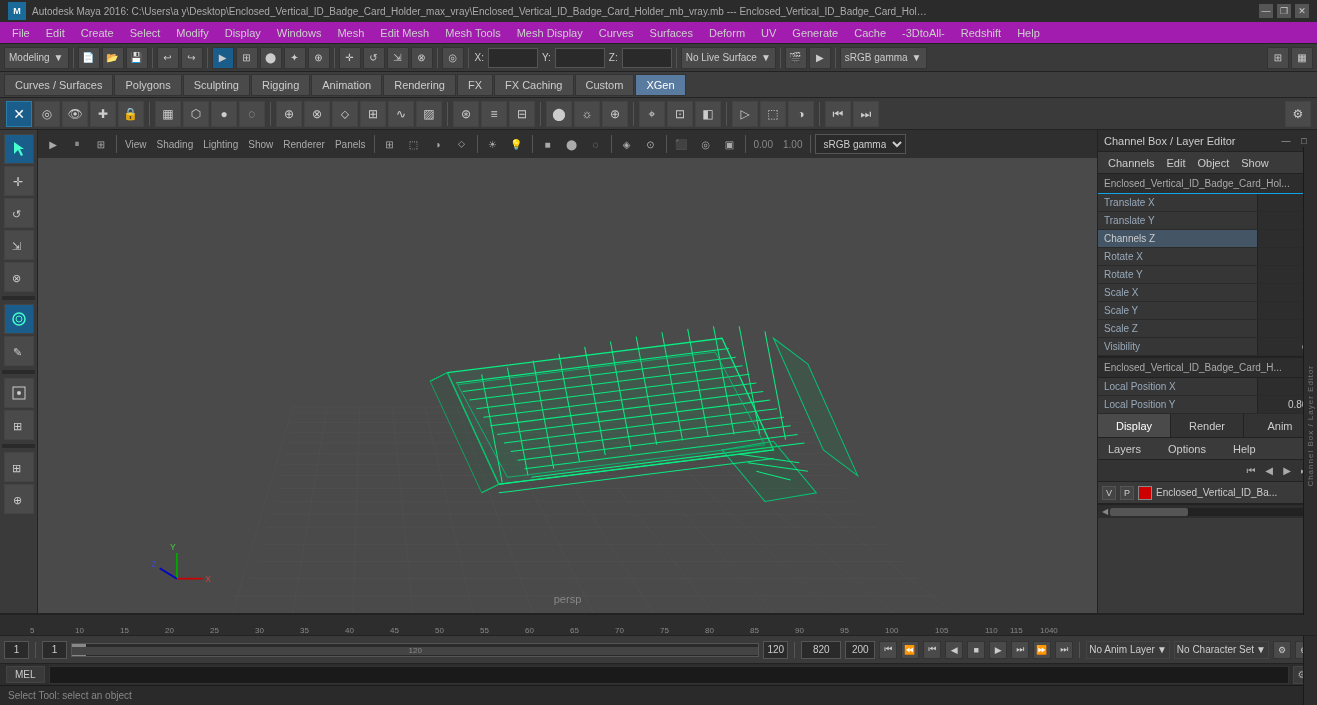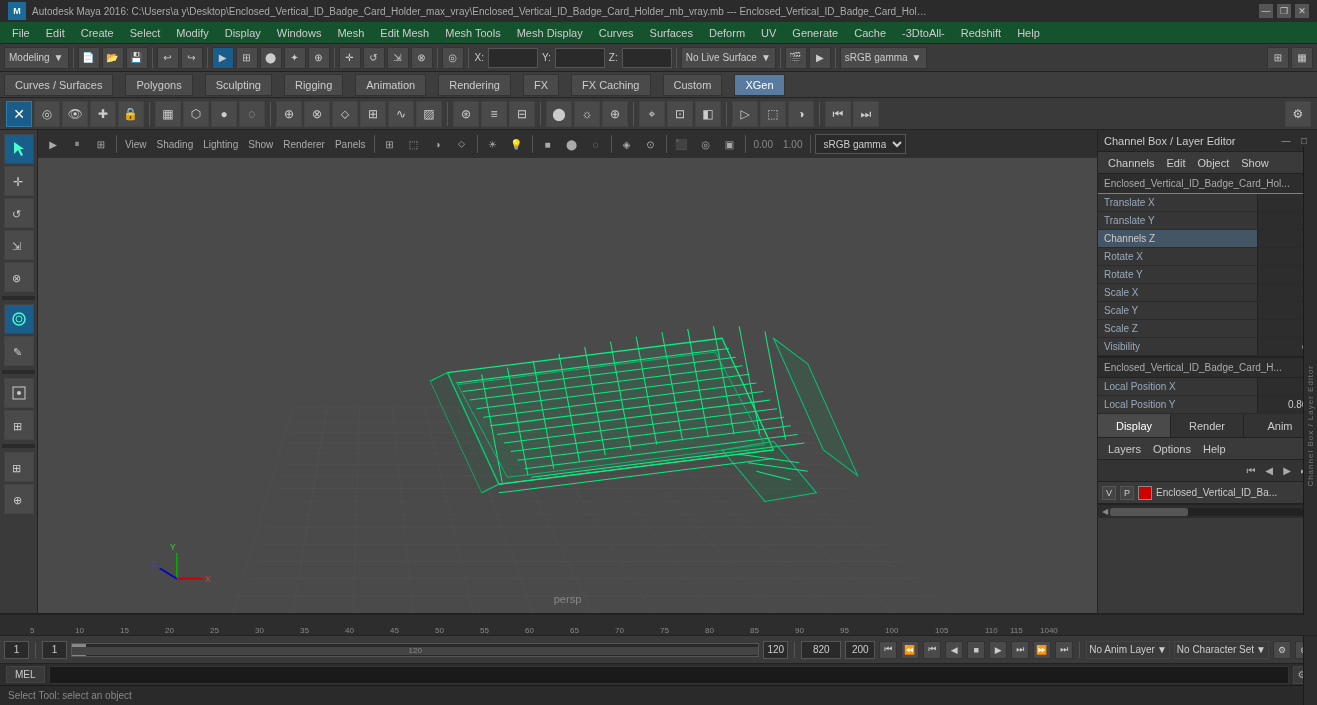--- a/index.html
+++ b/index.html
@@ -7,33 +7,33 @@
 
     
     #title-bar { width: 100%; height: 22px; background: #2b2b2b; display: flex; align-items: center; justify-content: space-between; padding: 0 8px; color: #bbb; font-size: 10px; }
     #title-bar .title-left { display: flex; align-items: center; gap: 6px; }
     #title-bar .title-logo { width: 18px; height: 18px; background: #1a6b9a; display: flex; align-items: center; justify-content: center; color: white; font-weight: bold; font-size: 9px; }
     #title-bar .title-text { font-size: 10px; color: #aaa; white-space: nowrap; overflow: hidden; text-overflow: ellipsis; max-width: 900px; }
     #title-bar .title-controls { display: flex; gap: 4px; }
     #title-bar .title-btn { width: 14px; height: 14px; background: #555; display: flex; align-items: center; justify-content: center; font-size: 9px; cursor: pointer; color: #ccc; }
 
     
-    #menu-bar { width: 100%; height: 22px; background: #14532d; display: flex; align-items: center; padding: 0 4px; border-bottom: 1px solid #222; }
+    #menu-bar { width: 100%; height: 22px; background: #a21caf; display: flex; align-items: center; padding: 0 4px; border-bottom: 1px solid #222; }
     .menu-item { padding: 2px 8px; font-size: 11px; color: #ccc; cursor: pointer; height: 100%; display: flex; align-items: center; }
 
     
     #toolbar1 { width: 100%; height: 28px; background: #3a3a3a; display: flex; align-items: center; padding: 0 4px; gap: 2px; border-bottom: 1px solid #222; }
     .toolbar-btn { height: 22px; min-width: 22px; background: #4a4a4a; border: 1px solid #333; display: flex; align-items: center; justify-content: center; cursor: pointer; color: #ccc; font-size: 10px; padding: 0 3px; }
     .toolbar-sep { width: 1px; height: 20px; background: #555; margin: 0 2px; }
     .toolbar-dropdown { height: 22px; background: #4a4a4a; border: 1px solid #333; color: #ccc; font-size: 10px; padding: 0 4px; display: flex; align-items: center; gap: 4px; cursor: pointer; }
     .input-field { height: 20px; background: #2a2a2a; border: 1px solid #555; color: #ccc; font-size: 10px; width: 50px; padding: 0 3px; }
     .coord-label { color: #ccc; font-size: 10px; margin: 0 2px; }
 
     
-    #toolbar2 { width: 100%; height: 26px; background: #3d3d3d; display: flex; align-items: center; padding: 0 4px; gap: 12px; border-bottom: 1px solid #222; }
+    #toolbar2 { width: 100%; height: 26px; background: #3d3d3d; display: flex; align-items: center; padding: 0 4px; gap: 1px; border-bottom: 1px solid #222; }
     .tab-btn { height: 22px; padding: 0 10px; background: #4a4a4a; border: 1px solid #333; color: #ccc; font-size: 11px; cursor: pointer; display: flex; align-items: center; }
     .tab-btn.active { background: #5a7ba0; color: white; }
 
     
     #icon-toolbar { width: 100%; height: 32px; background: #3a3a3a; display: flex; align-items: center; padding: 0 6px; gap: 2px; border-bottom: 1px solid #222; }
     .icon-btn { width: 26px; height: 26px; background: #4a4a4a; border: 1px solid #444; display: flex; align-items: center; justify-content: center; cursor: pointer; color: #ccc; font-size: 12px; }
     .icon-btn.active { background: #1a5c8a; border-color: #2a7caa; }
     .icon-sep { width: 1px; height: 24px; background: #555; margin: 0 3px; }
 
     
@@ -74,21 +74,21 @@
 
     #shapes-section { border-top: 2px solid #222; }
     .shapes-obj-name { padding: 4px 6px; background: #2d2d2d; font-size: 10px; color: #aaa; border-bottom: 1px solid #222; white-space: nowrap; overflow: hidden; text-overflow: ellipsis; }
 
     
     #disp-tabs { height: 24px; background: #333; display: flex; border-bottom: 1px solid #222; }
     .disp-tab { flex: 1; display: flex; align-items: center; justify-content: center; font-size: 11px; color: #ccc; cursor: pointer; border-right: 1px solid #222; }
     .disp-tab.active { background: #4a4a4a; color: white; }
 
     
-    #layer-menus { height: 22px; background: #3a3a3a; display: flex; align-items: center; padding: 0 4px; gap: 0; border-bottom: 1px solid #222; }
+    #layer-menus { height: 22px; background: #3a3a3a; display: flex; align-items: center; padding: 0 4px; gap: 15px; border-bottom: 1px solid #222; }
     #layer-icons { height: 22px; background: #333; display: flex; align-items: center; justify-content: flex-end; padding: 0 4px; gap: 2px; border-bottom: 1px solid #222; }
     .layer-icon-btn { width: 16px; height: 16px; font-size: 10px; color: #aaa; cursor: pointer; display: flex; align-items: center; justify-content: center; }
 
     
     #layer-row { height: 22px; display: flex; align-items: center; padding: 0 4px; gap: 4px; background: #3a3a3a; border-bottom: 1px solid #222; }
     .layer-v { width: 14px; height: 14px; background: #444; border: 1px solid #555; font-size: 9px; color: #ccc; display: flex; align-items: center; justify-content: center; cursor: pointer; }
     .layer-p { width: 14px; height: 14px; background: #444; border: 1px solid #555; font-size: 9px; color: #ccc; display: flex; align-items: center; justify-content: center; cursor: pointer; }
     .layer-color { width: 14px; height: 14px; background: #c00; border: 1px solid #888; cursor: pointer; }
     .layer-name { font-size: 10px; color: #ccc; flex: 1; white-space: nowrap; overflow: hidden; text-overflow: ellipsis; }
 

